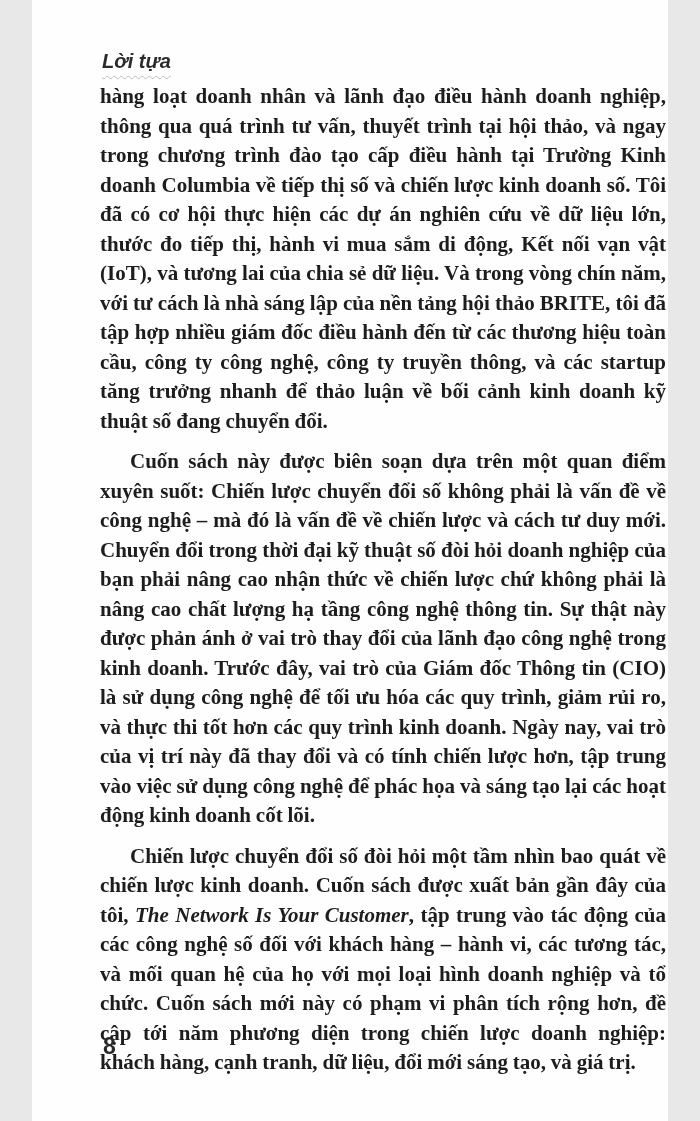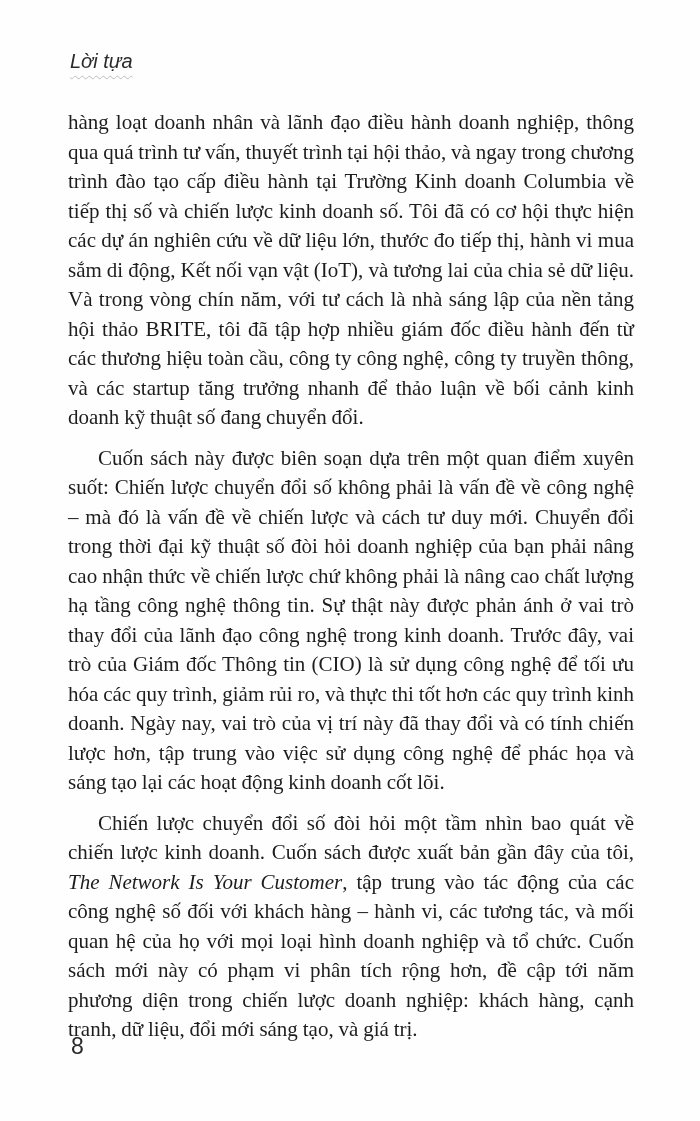--- a/index.html
+++ b/index.html
@@ -2,47 +2,48 @@
 <html lang="vi"><head>
 <meta charset="utf-8">
 <style>
   html, body {
     margin: 0;
     padding: 0;
     background: #e8e8e8;
   }
   .page {
     position: relative;
-    width: 700px;
+    width: 636px;
     height: 1121px;
     margin: 0 auto;
     background: #fefefe;
     color: #1d1d1d;
     font-family: "Liberation Serif", "DejaVu Serif", serif;
     overflow: hidden;
+    font-weight: bold;
   }
   .running-header {
     position: absolute;
     top: 50px;
     left: 70px;
   }
   .running-header .header-text {
     font-family: "Liberation Sans", "DejaVu Sans", sans-serif;
     font-style: italic;
     font-size: 20px;
     color: #2b2b2b;
     text-decoration-line: underline;
     text-decoration-style: wavy;
     text-decoration-color: #bdbdbd;
     text-decoration-thickness: 1px;
     text-underline-offset: 7px;
   }
   .body-text {
     position: absolute;
-    top: 108px;
+    top: 82px;
     left: 68px;
     width: 566px;
   }
   .para {
     margin: 0 0 11px 0;
     font-size: 21px;
     line-height: 29.5px;
     text-align: justify;
     text-indent: 30px;
     word-spacing: -0.4px;

